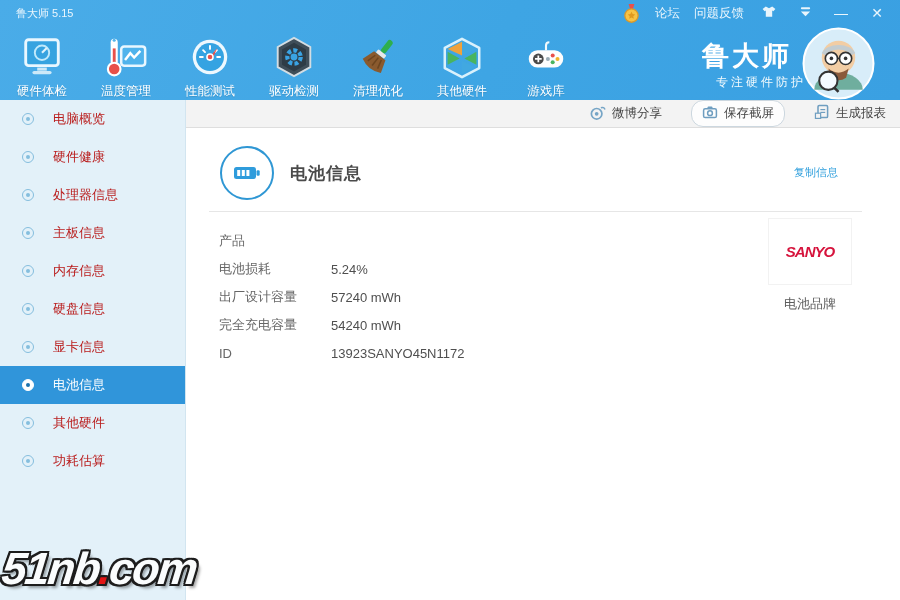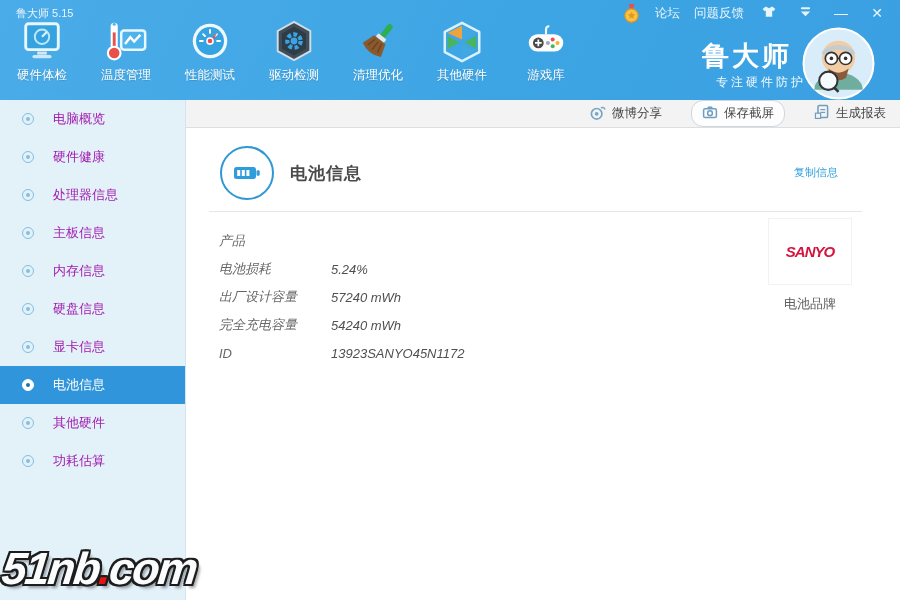--- a/index.html
+++ b/index.html
@@ -11,55 +11,55 @@
             background:linear-gradient(115deg,#4aace8 0%,#3ea5e4 55%,#3aa0e2 100%); }
   .titlebar { position:absolute; left:0; top:0; width:900px; height:26px; display:flex; align-items:center; }
   .app-title { color:#eaf6fd; font-size:11px; margin-left:16px; }
   .title-right { margin-left:auto; display:flex; align-items:center; gap:14px; margin-right:12px; color:#e9f5fc; font-size:12.5px; }
   .title-link { cursor:pointer; }
   .win-btn { width:22px; text-align:center; font-size:14px; color:#eaf6fd; cursor:pointer; }
   .medal { display:flex; align-items:center; }
 
   
   .tabs { position:absolute; left:0; top:26px; height:74px; display:flex; }
-  .tab { width:84px; height:74px; display:flex; flex-direction:column; align-items:center; justify-content:flex-end; padding-bottom:16px; cursor:pointer; }
+  .tab { width:84px; height:74px; display:flex; flex-direction:column; align-items:center; justify-content:flex-end; padding-bottom:0; cursor:pointer; }
   .tab.active { background:rgba(255,255,255,0.27); }
   .tab .ticon { width:46px; height:46px; margin-bottom:2px; }
   .tab .tlabel { color:#fff; font-size:12.5px; text-shadow:0 1px 1px rgba(0,0,0,0.15); white-space:nowrap; }
 
   .brand { position:absolute; left:700px; top:26px; width:200px; height:74px; }
   .brand-name { position:absolute; left:2px; top:12px; color:#fff; font-size:27px; font-weight:bold; letter-spacing:3px; }
   .brand-slogan { position:absolute; left:16px; top:48px; color:#f2fafd; font-size:12px; letter-spacing:3px; }
   .avatar { position:absolute; left:102px; top:1px; width:73px; height:73px; }
 
   
   .actionbar { position:absolute; left:186px; top:100px; width:714px; height:28px; background:#f3f3f3;
                border-bottom:1px solid #dedede; display:flex; align-items:center; justify-content:flex-end; gap:29px; padding-right:14px; }
   .action { display:flex; align-items:center; gap:6px; font-size:12.5px; color:#444; cursor:pointer; }
   .action.boxed { background:#fdfdfd; border:1px solid #ccd7df; padding:3px 10px; border-radius:12px; }
 
   
   .sidebar { position:absolute; left:0; top:100px; width:186px; height:500px; background:#e3f1f9; border-right:1px solid #d2e5f0; }
-  .side-item { height:38px; display:flex; align-items:center; font-size:13px; color:#a21caf; cursor:pointer; }
+  .side-item { height:38px; display:flex; align-items:center; font-size:13px; color:#b91c1c; cursor:pointer; }
   .radio { width:12px; height:12px; border:1px solid #85bede; border-radius:50%; margin-left:22px; position:relative; flex:none; }
   .radio::after { content:''; position:absolute; inset:3px; border-radius:50%; background:#85bede; }
   .side-label { margin-left:19px; }
   .side-item.active { background:#3095da; color:#fff; }
   .side-item.active .radio { border-color:#fff; background:#fff; }
   .side-item.active .radio::after { background:#1c72ad; }
 
   
   .main { position:absolute; left:186px; top:129px; width:714px; height:471px; background:#fff; }
   .hdr-circle { position:absolute; left:34px; top:17px; width:54px; height:54px; border:2px solid #2f97d4; border-radius:50%;
                 display:flex; align-items:center; justify-content:center; }
   .page-title { position:absolute; left:104px; top:33px; font-size:17px; font-weight:600; color:#4b4b4b; letter-spacing:1px; }
   .copy-link { position:absolute; right:62px; top:36px; font-size:11px; color:#2f9fdc; cursor:pointer; }
   .divider { position:absolute; left:23px; right:38px; top:82px; height:1px; background:#e6e6e6; }
 
-  .rows { position:absolute; left:0; top:98px; width:560px;font-style:italic; }
+  .rows { position:absolute; left:0; top:98px; width:560px; }
   .row { height:28px; display:flex; align-items:center; font-size:13px; }
   .row .lbl { width:112px; margin-left:33px; color:#666; }
   .row .val { color:#4f4f4f; }
 
   .logo-box { position:absolute; left:582px; top:89px; width:84px; height:67px; background:#fff; border:1px solid #f2f2f2;
               display:flex; align-items:center; justify-content:center; }
   .logo-text { color:#d6133c; font-size:15px; font-weight:bold; font-style:italic; letter-spacing:-1px; }
   .logo-caption { position:absolute; left:582px; top:166px; width:84px; text-align:center; font-size:13px; color:#5c5c5c; }
 
   

